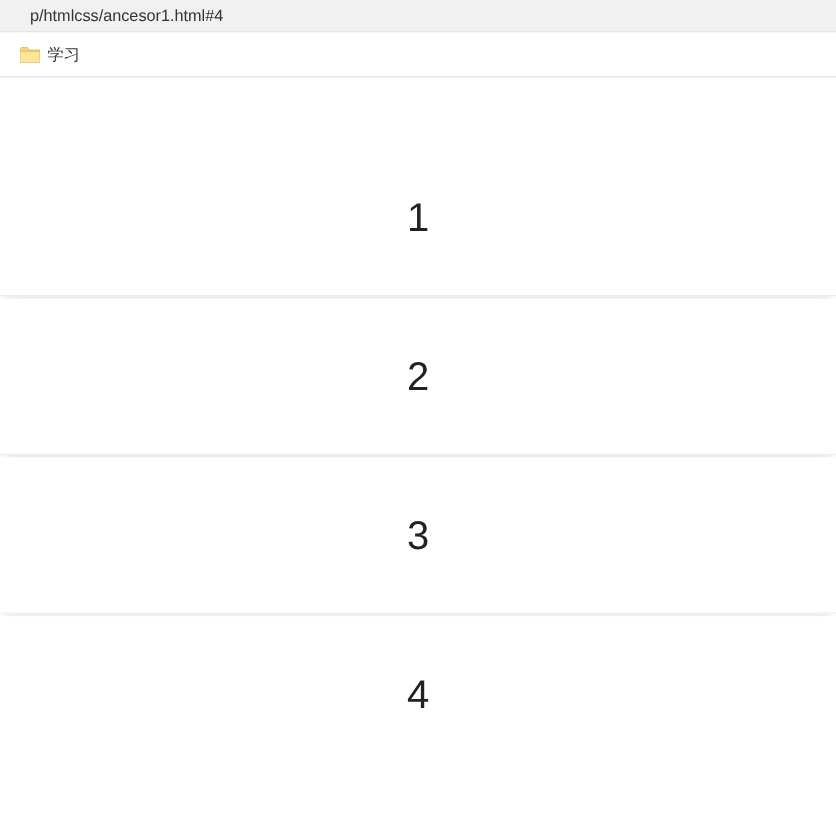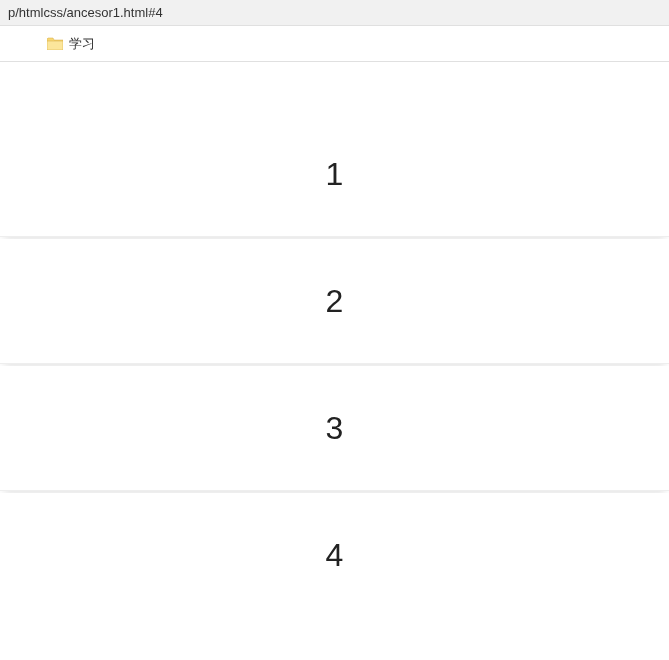--- a/index.html
+++ b/index.html
@@ -10,21 +10,21 @@
     body {
       font-family: -apple-system, BlinkMacSystemFont, "Segoe UI", "Microsoft YaHei", sans-serif;
       background: #fff;
       width: 669px;
       height: 660px;
       overflow: hidden;
     }
     .address-bar {
       background: #f1f1f1;
       border-bottom: 1px solid #e0e0e0;
-      padding: 4px 8px;
+      padding: 4px 24px;
       font-size: 13px;
       color: #333;
       height: 26px;
       display: flex;
       align-items: center;
     }
     .bookmarks-bar {
       background: #fff;
       border-bottom: 1px solid #e0e0e0;
       padding: 6px 16px;
@@ -32,21 +32,20 @@
       display: flex;
       align-items: center;
     }
     .bookmark-item {
       display: flex;
       align-items: center;
       gap: 6px;
       cursor: pointer;
       font-size: 13px;
       color: #333;
-      margin-left: 31px;
     }
     .folder-icon {
       width: 16px;
       height: 13px;
       position: relative;
     }
     .folder-icon svg {
       display: block;
     }
     .content-area {

